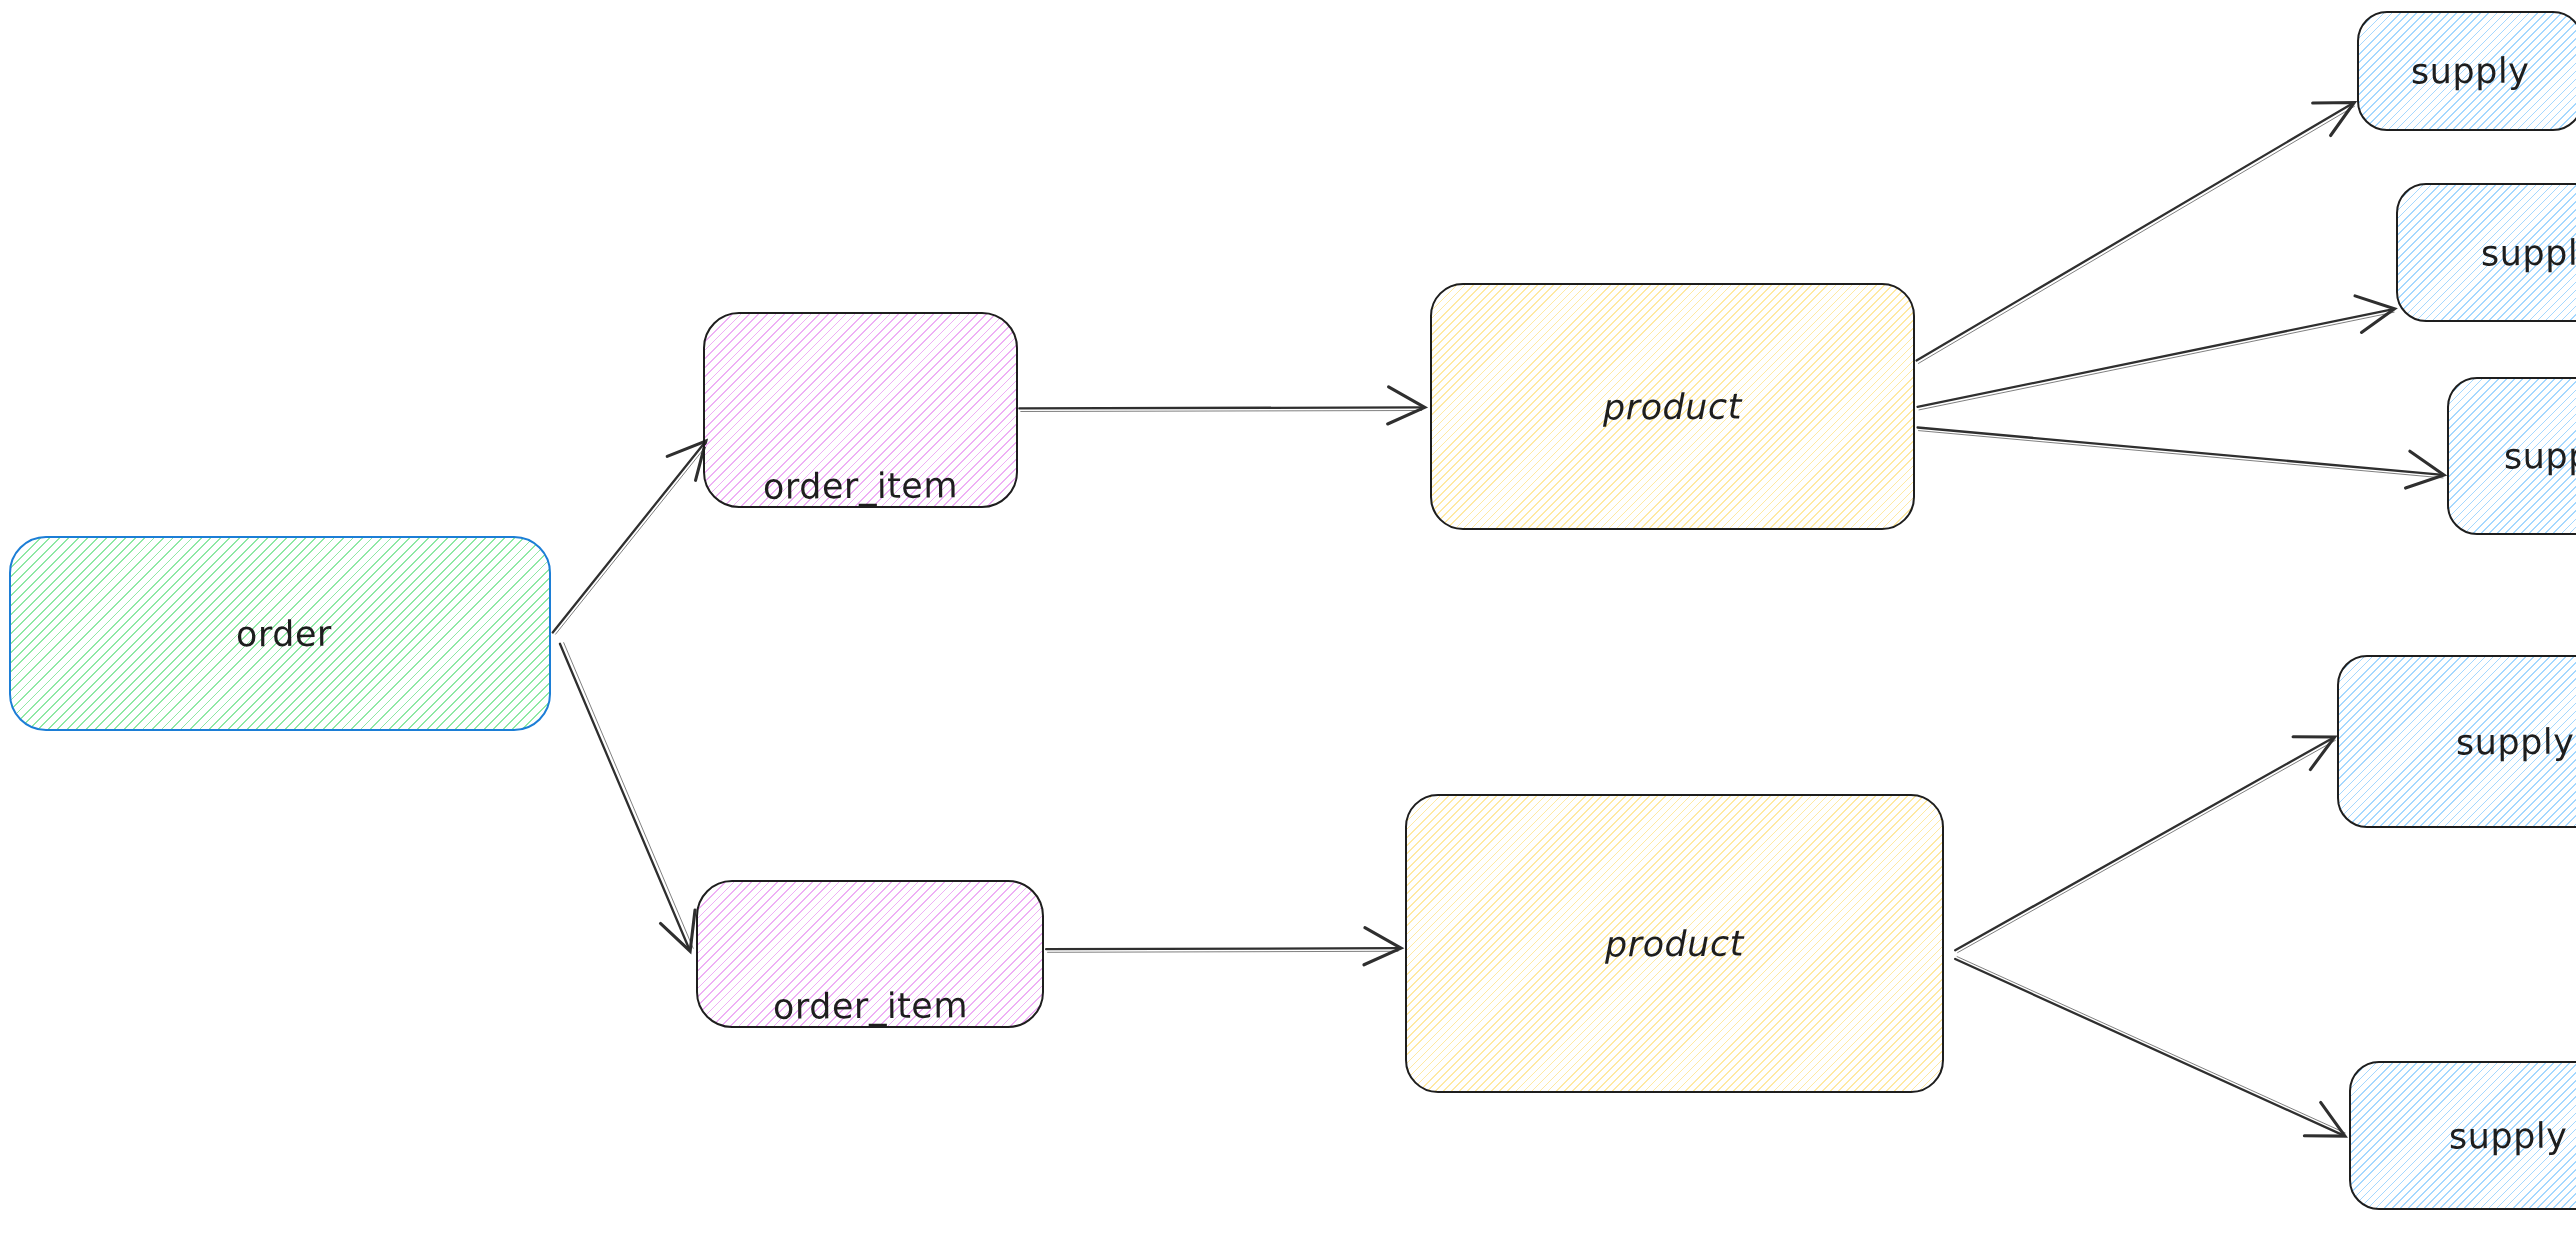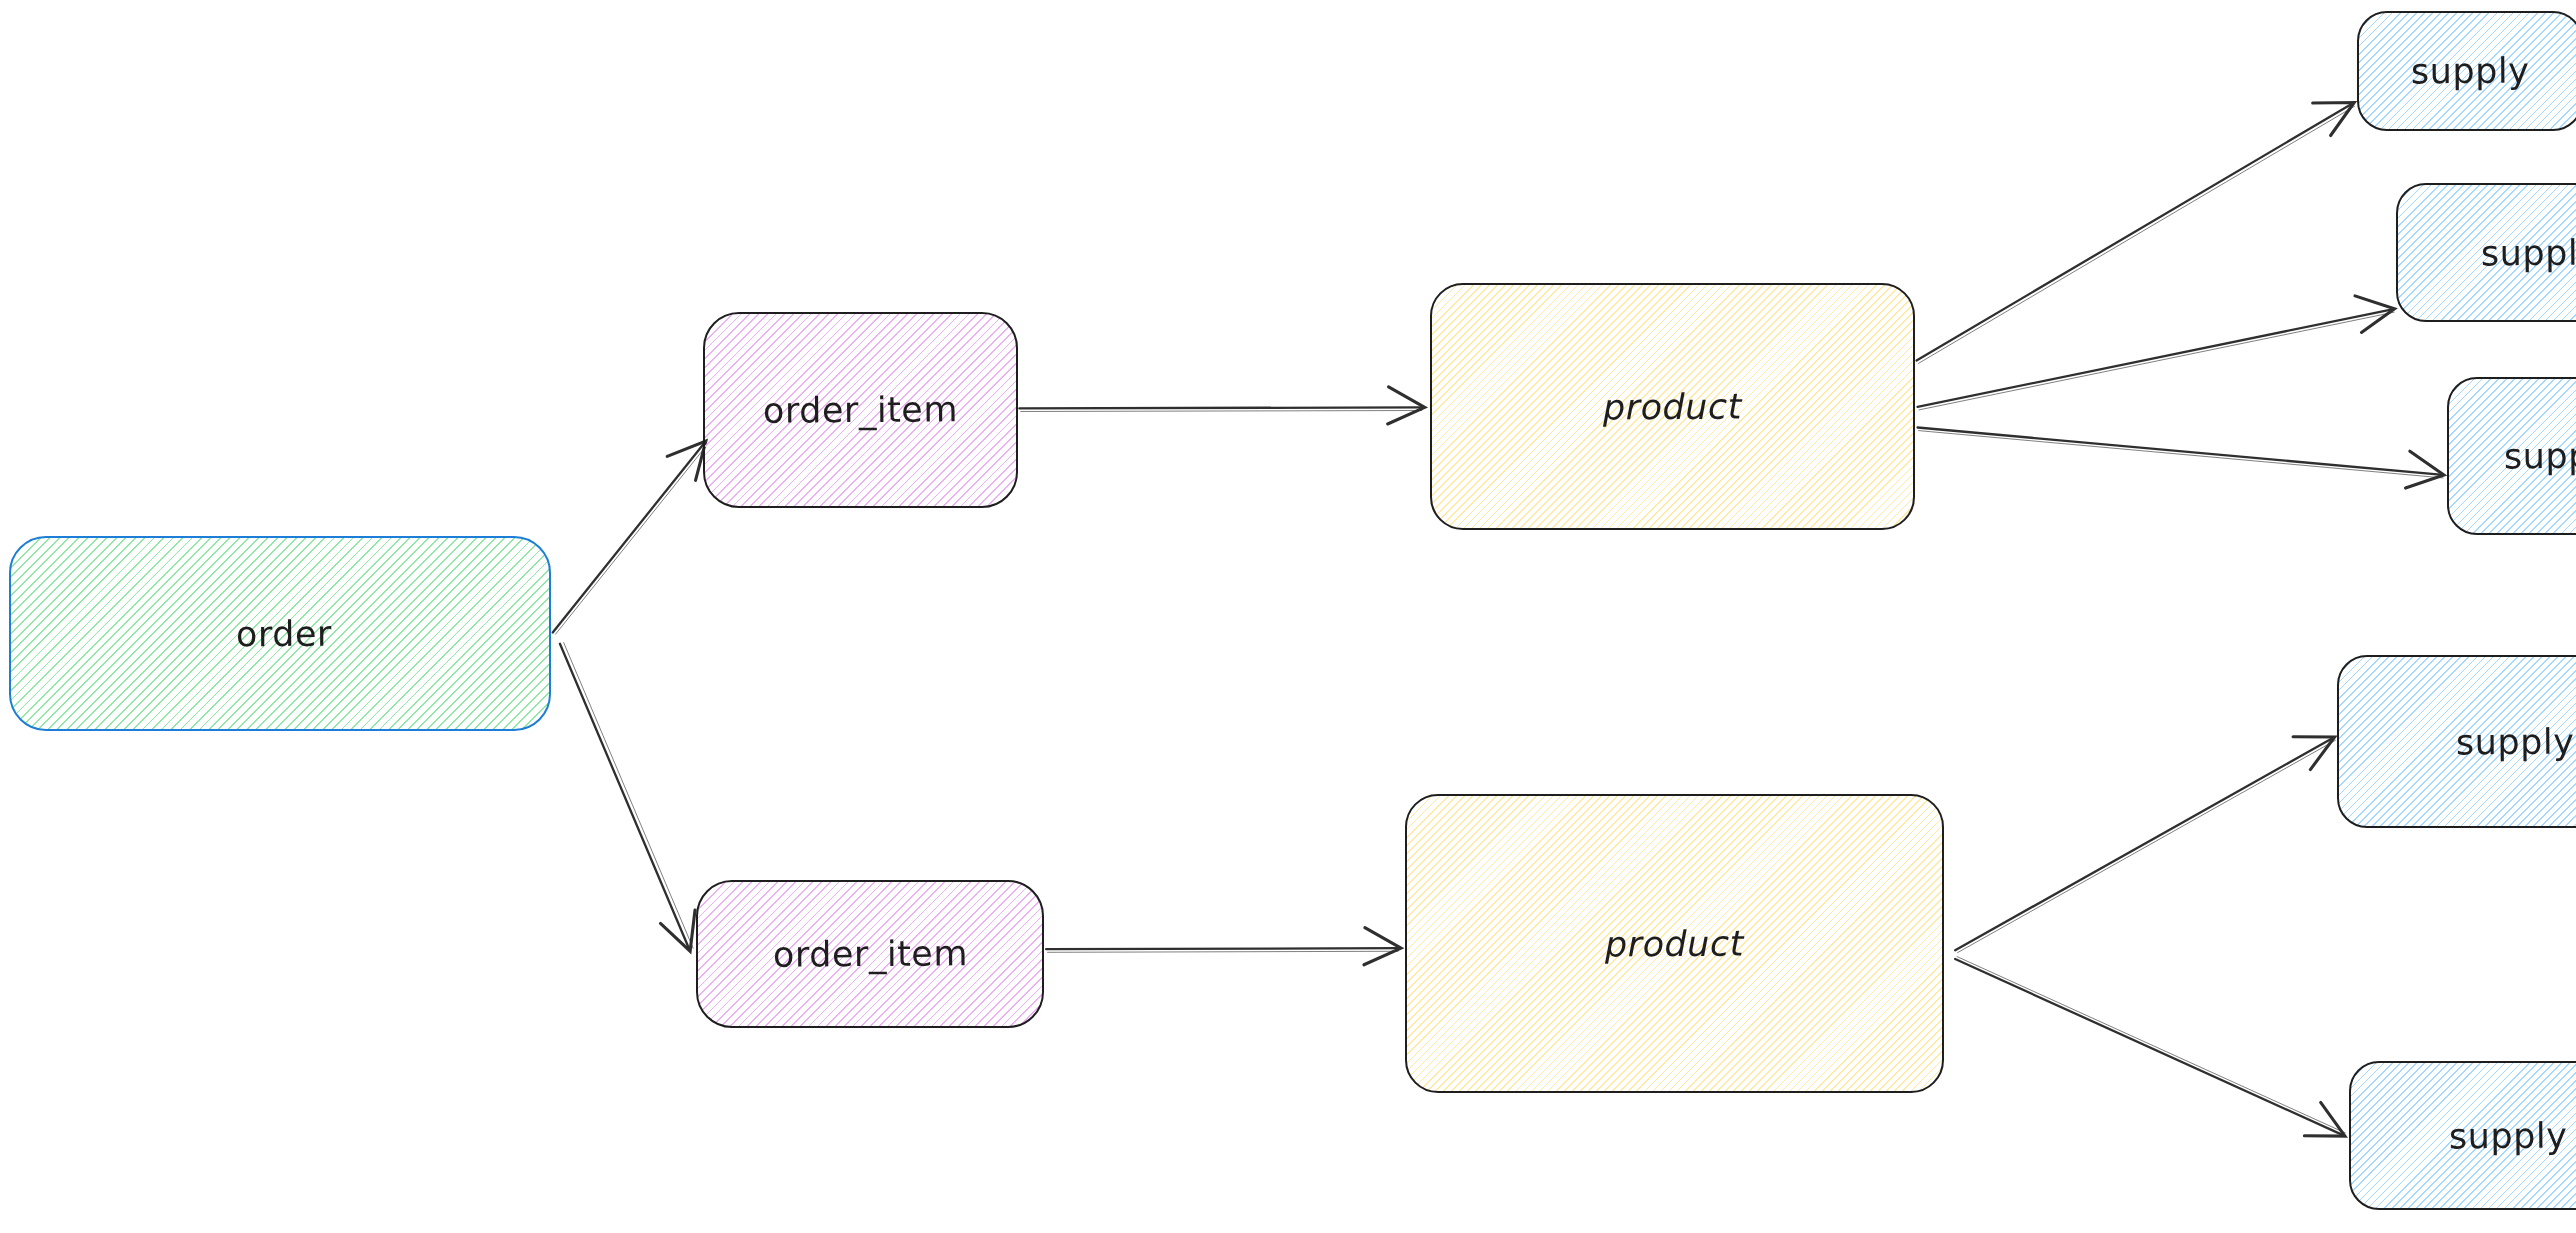--- a/index.html
+++ b/index.html
@@ -33,20 +33,21 @@
     border: 2.6px solid #1c7ed6;
     border-radius: 37px;
     background: repeating-linear-gradient(135deg,
       #8fe8a4 0px, #8fe8a4 1.3px, rgba(0,0,0,0) 1.3px, rgba(0,0,0,0) 6.7px);
   }
   .node.violet {
     border: 2.6px solid #1e1e1e;
     border-radius: 36px;
     background: repeating-linear-gradient(135deg,
       #eeb0f5 0px, #eeb0f5 1.2px, rgba(0,0,0,0) 1.2px, rgba(0,0,0,0) 6.2px);
+    align-items: flex-end;
   }
   .node.yellow {
     border: 2.6px solid #1e1e1e;
     border-radius: 33px;
     background: repeating-linear-gradient(135deg,
       #ffe9a3 0px, #ffe9a3 1.2px, rgba(0,0,0,0) 1.2px, rgba(0,0,0,0) 5.7px);
     font-style: italic;
   }
   .node.blue {
     border: 2.6px solid #1e1e1e;

